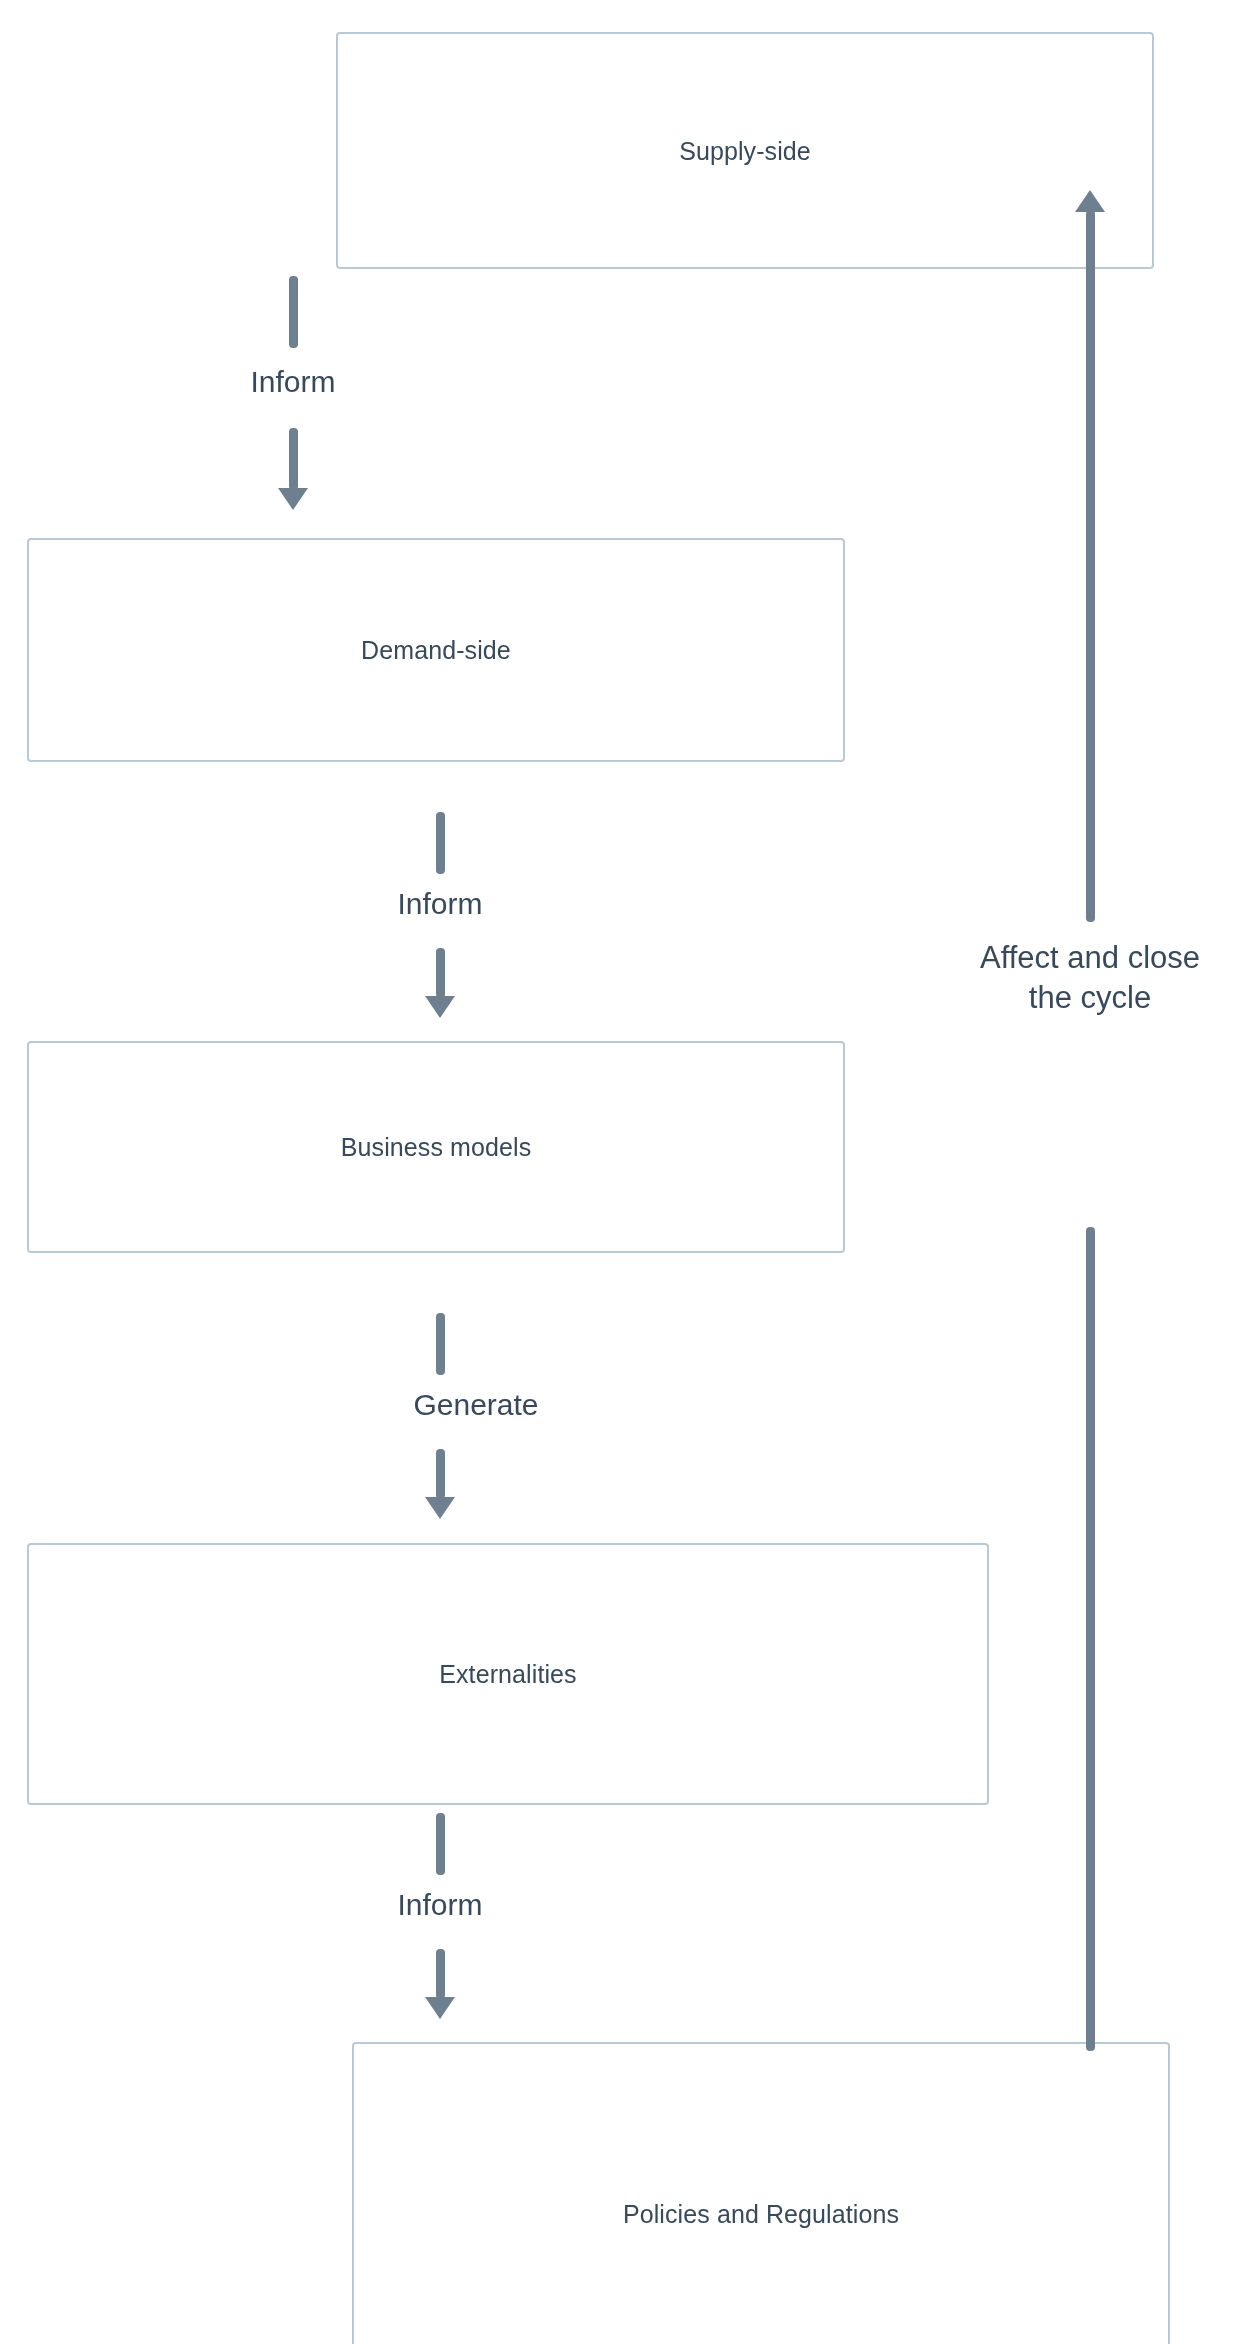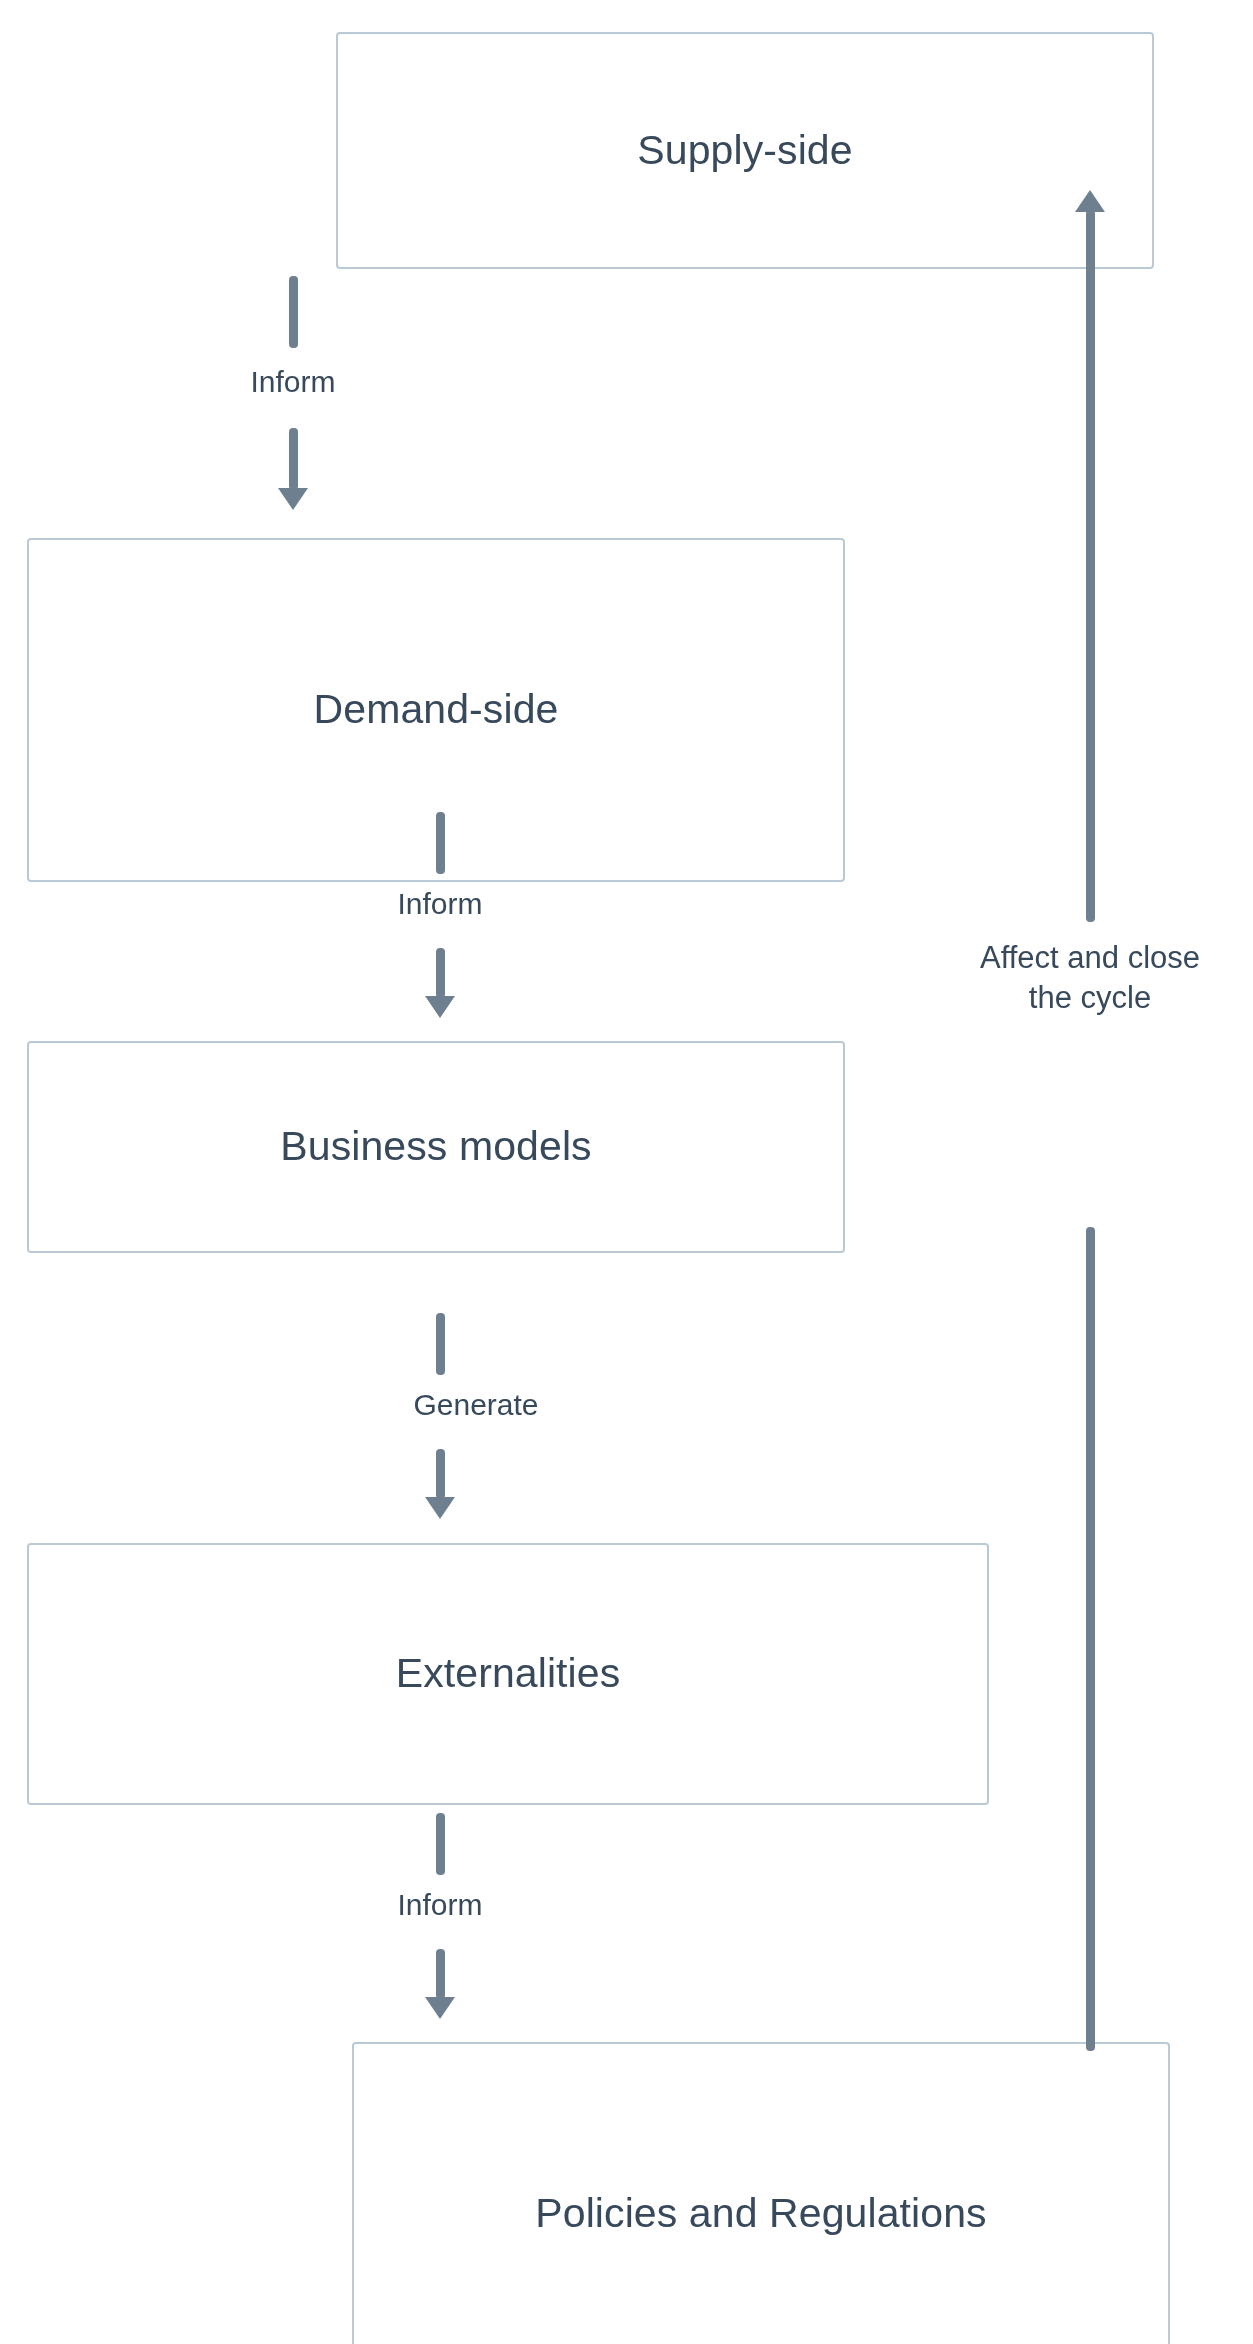--- a/index.html
+++ b/index.html
@@ -23,31 +23,31 @@
   .node {
     position: absolute;
     background: #ffffff;
     border: 2px solid #b9c9d6;
     border-radius: 4px;
     display: flex;
     align-items: center;
     justify-content: center;
   }
   .node-label {
-    font-size: 41px;
+    font-size: 25px;
     line-height: 1.2;
     color: #37495a;
     letter-spacing: 0.1px;
     text-align: center;
     white-space: nowrap;
   }
 
   
   .node-supply      { left: 336px; top:   32px; width: 818px; height: 237px; }
-  .node-demand      { left:  27px; top:  538px; width: 818px; height: 344px; }
+  .node-demand      { left:  27px; top:  538px; width: 818px; height: 224px; }
   .node-business    { left:  27px; top: 1041px; width: 818px; height: 212px; }
   .node-extern      { left:  27px; top: 1543px; width: 962px; height: 262px; }
   .node-policies    { left: 352px; top: 2042px; width: 818px; height: 344px; }
 
   
   .conn {
     position: absolute;
   }
   .conn .seg {
     position: absolute;

